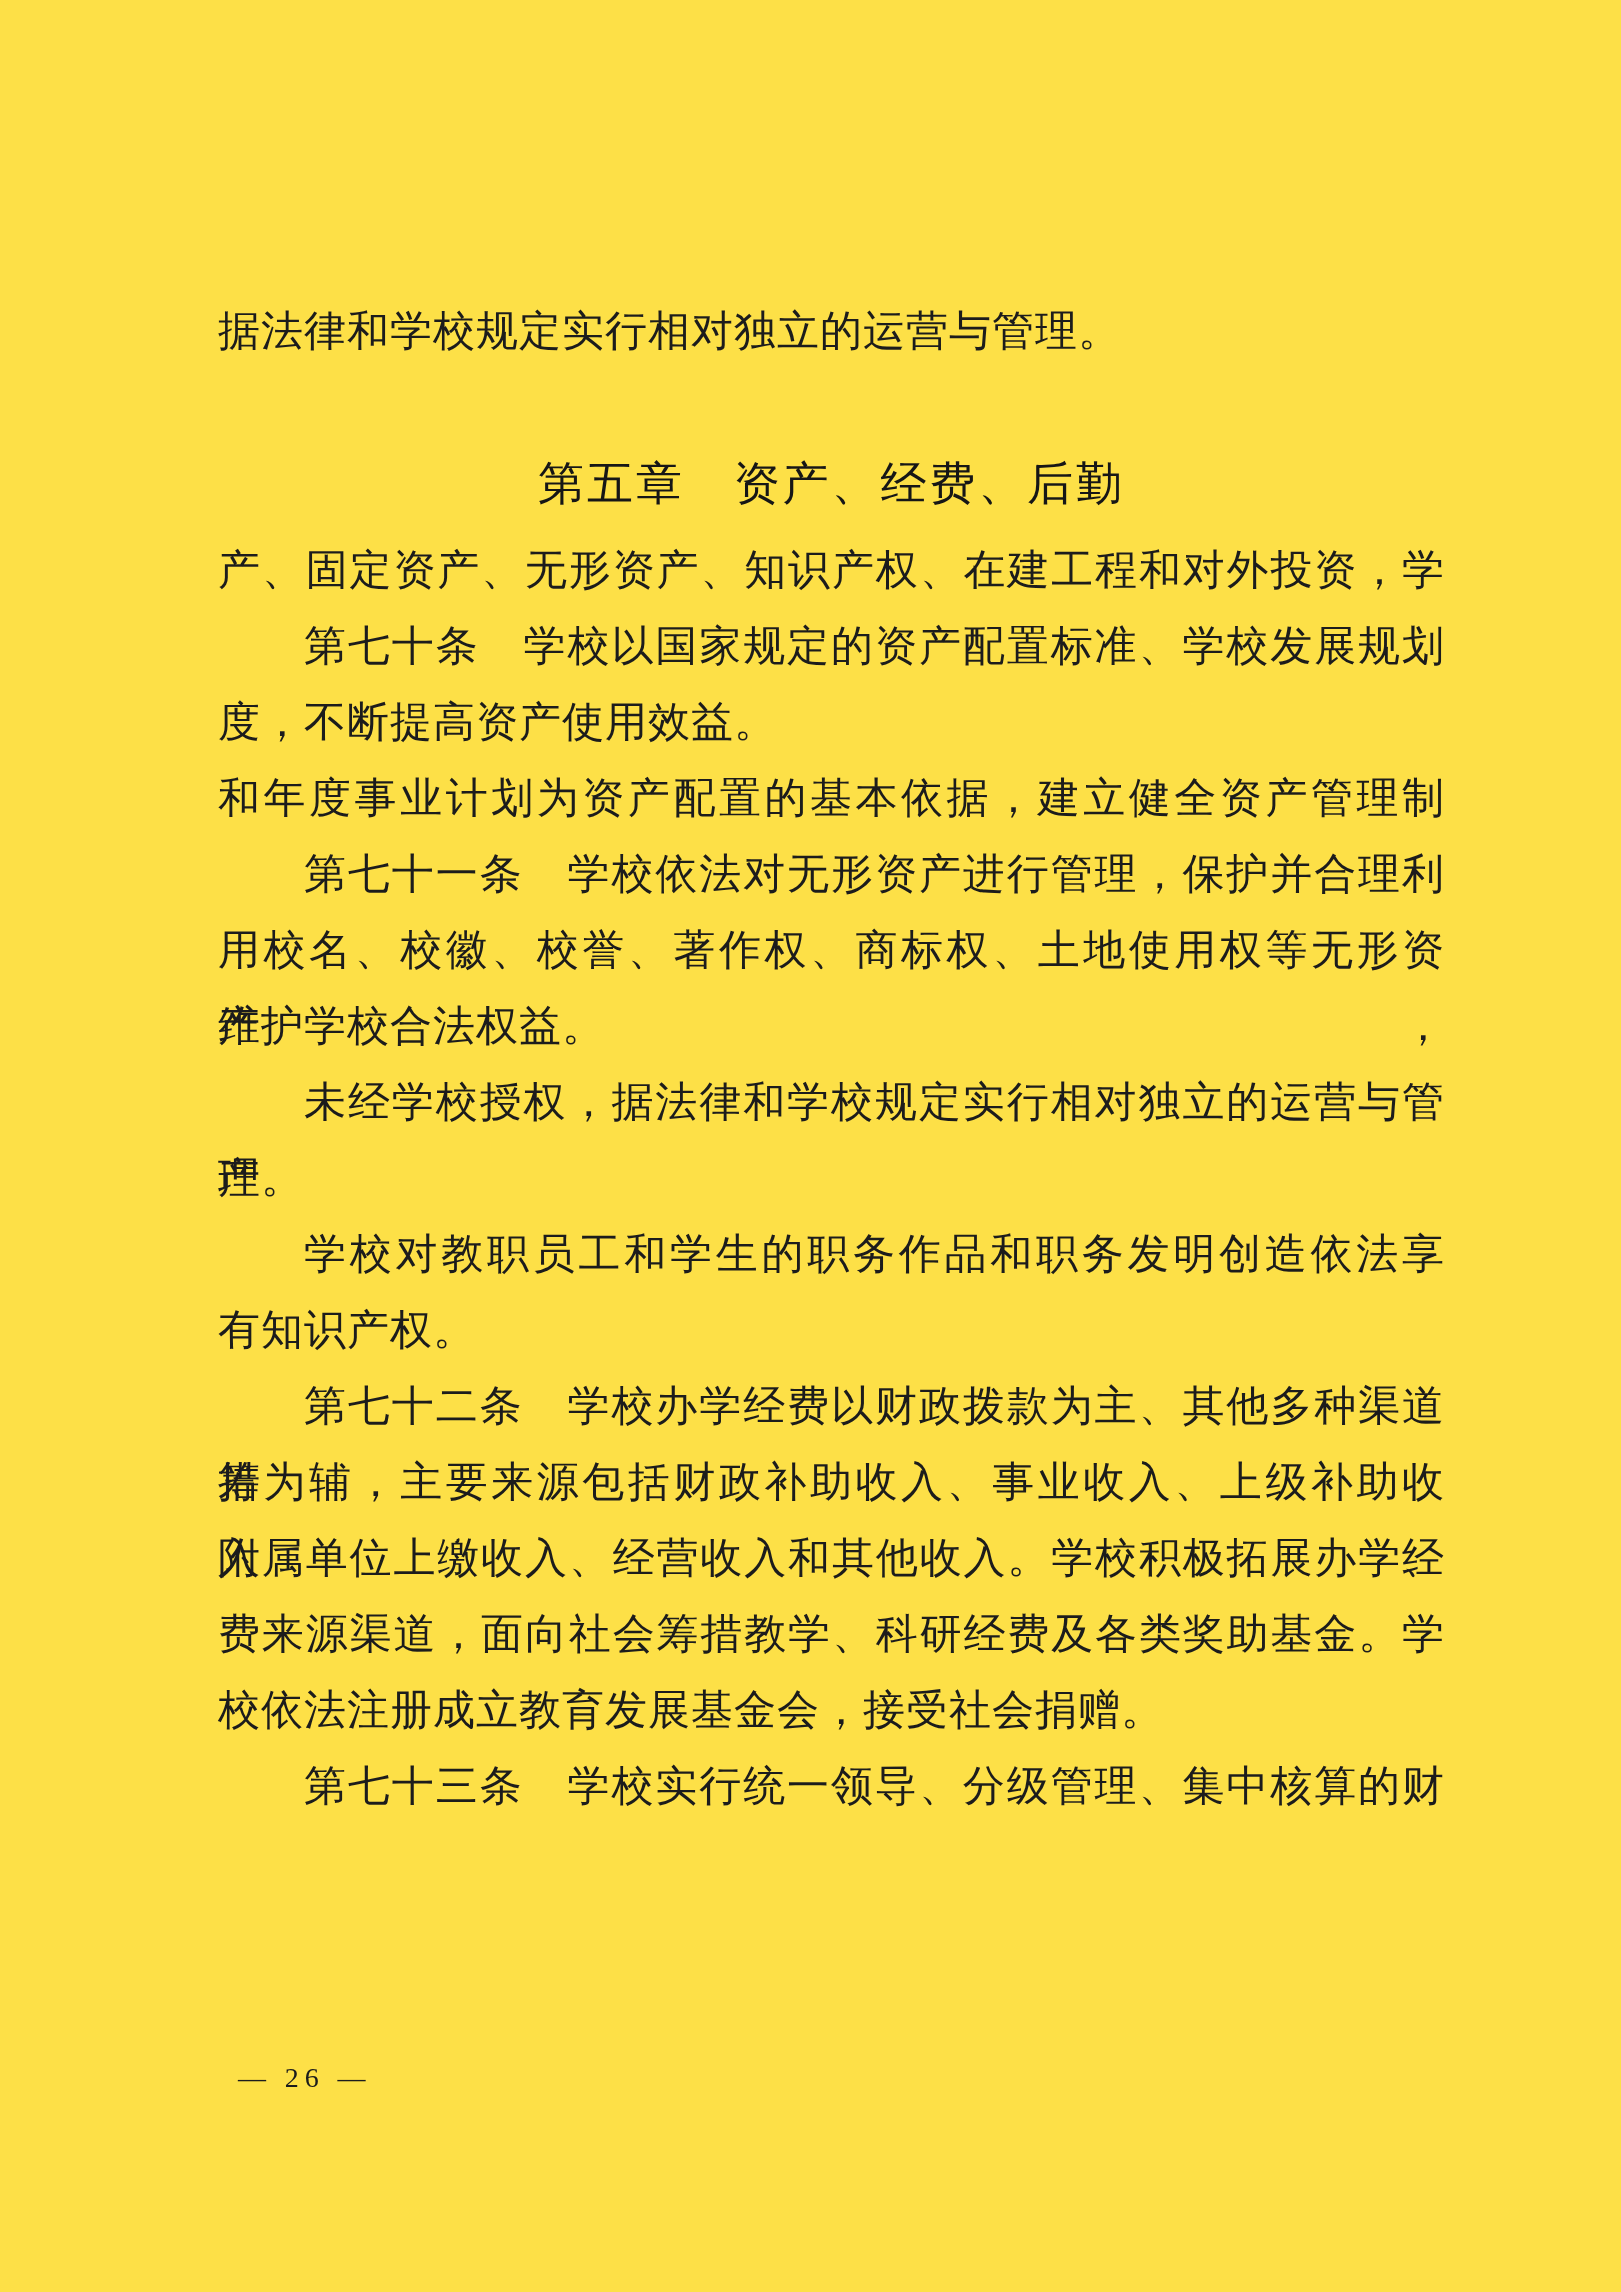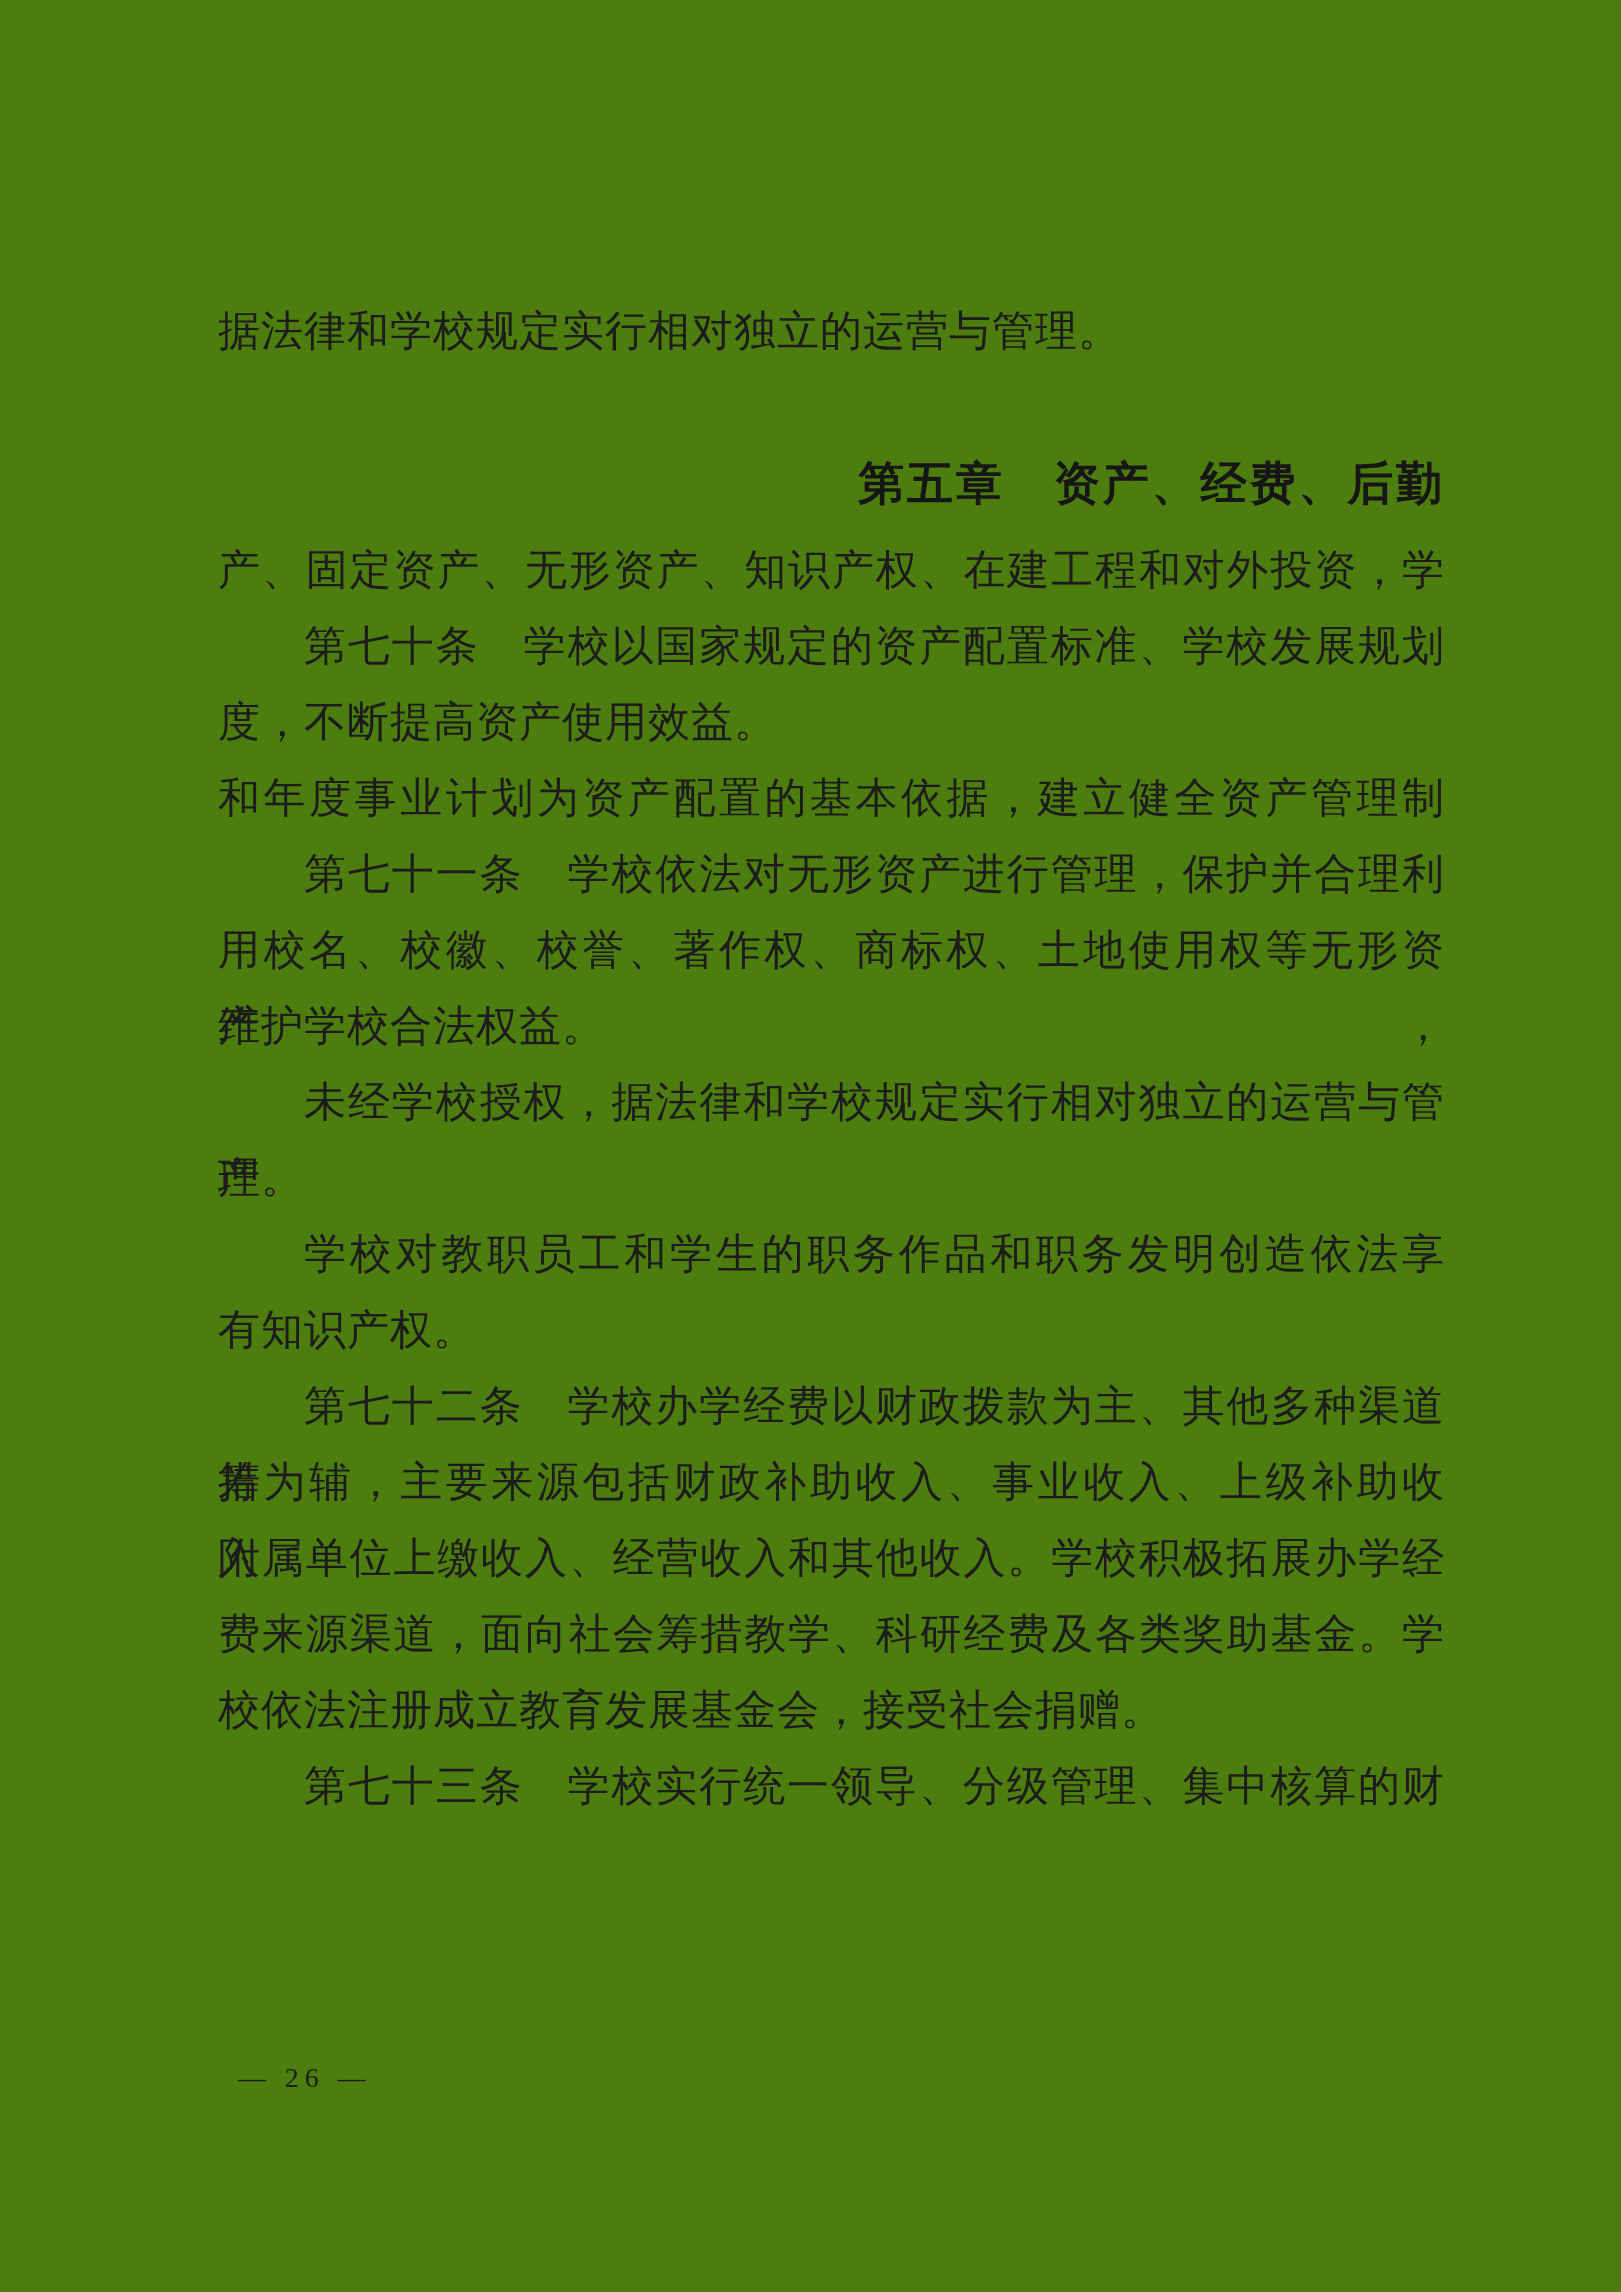--- a/index.html
+++ b/index.html
@@ -4,21 +4,21 @@
 <style>
   html, body {
     margin: 0;
     padding: 0;
     background: #ffffff;
   }
   .page {
     position: relative;
     width: 1621px;
     height: 2293px;
-    background: #4d7c0f;
+    background: #fde047;
     overflow: hidden;
     font-family: "Liberation Serif", "DejaVu Serif", serif;
     color: #1c1c1c;
   }
   .textcol {
     position: absolute;
     left: 218px;
     width: 1227px;
   }
   .ln {
@@ -42,24 +42,24 @@
   }
   .chapter {
     position: absolute;
     left: 218px;
     width: 1227px;
     top: 445px;
     height: 76px;
     line-height: 76px;
     margin: 0;
     font-family: "Liberation Sans", "DejaVu Sans", sans-serif;
-    font-weight: bold;
+    font-weight: normal;
     font-size: 46px;
     letter-spacing: 2.9px;
-    text-align: right;
+    text-align: center;
     color: #161616;
   }
   .body-lines {
     top: 532px;
   }
   .page-number {
     position: absolute;
     left: 238px;
     top: 2040px;
     height: 76px;

